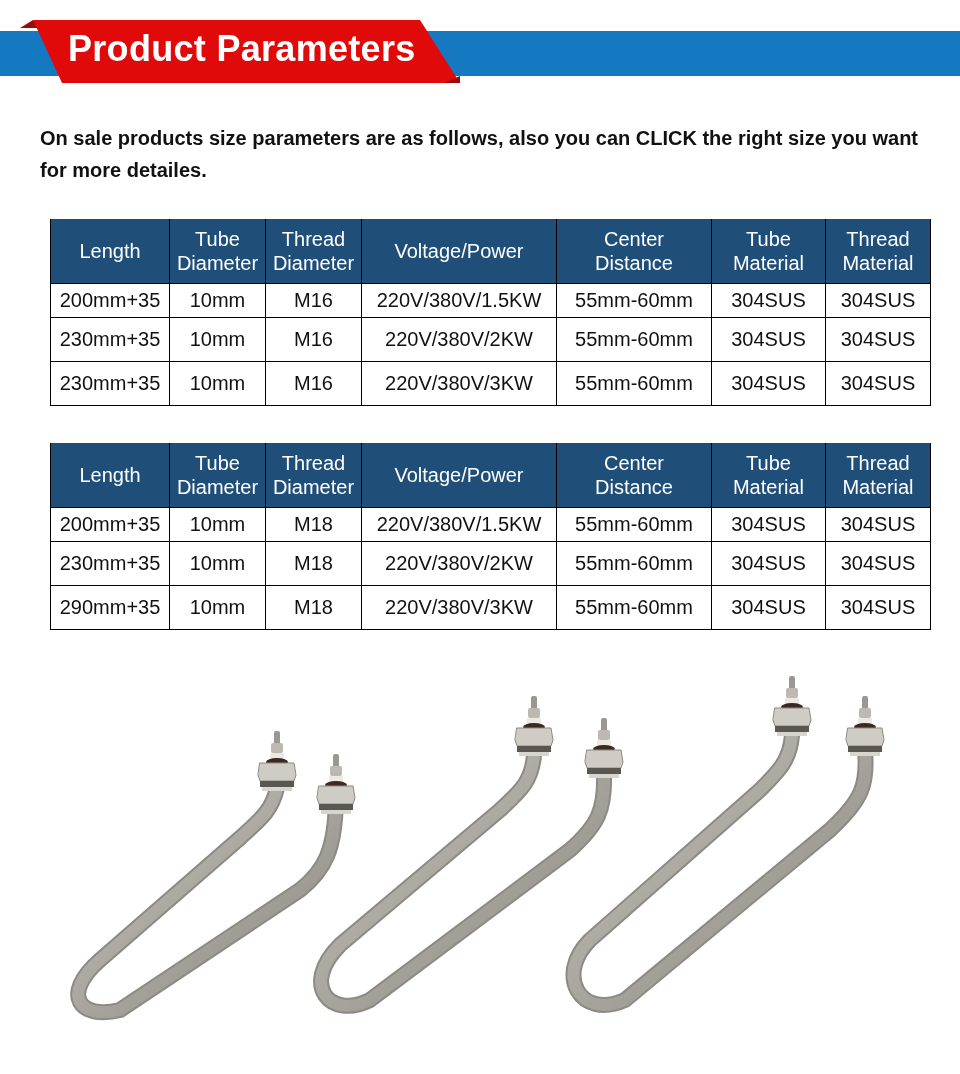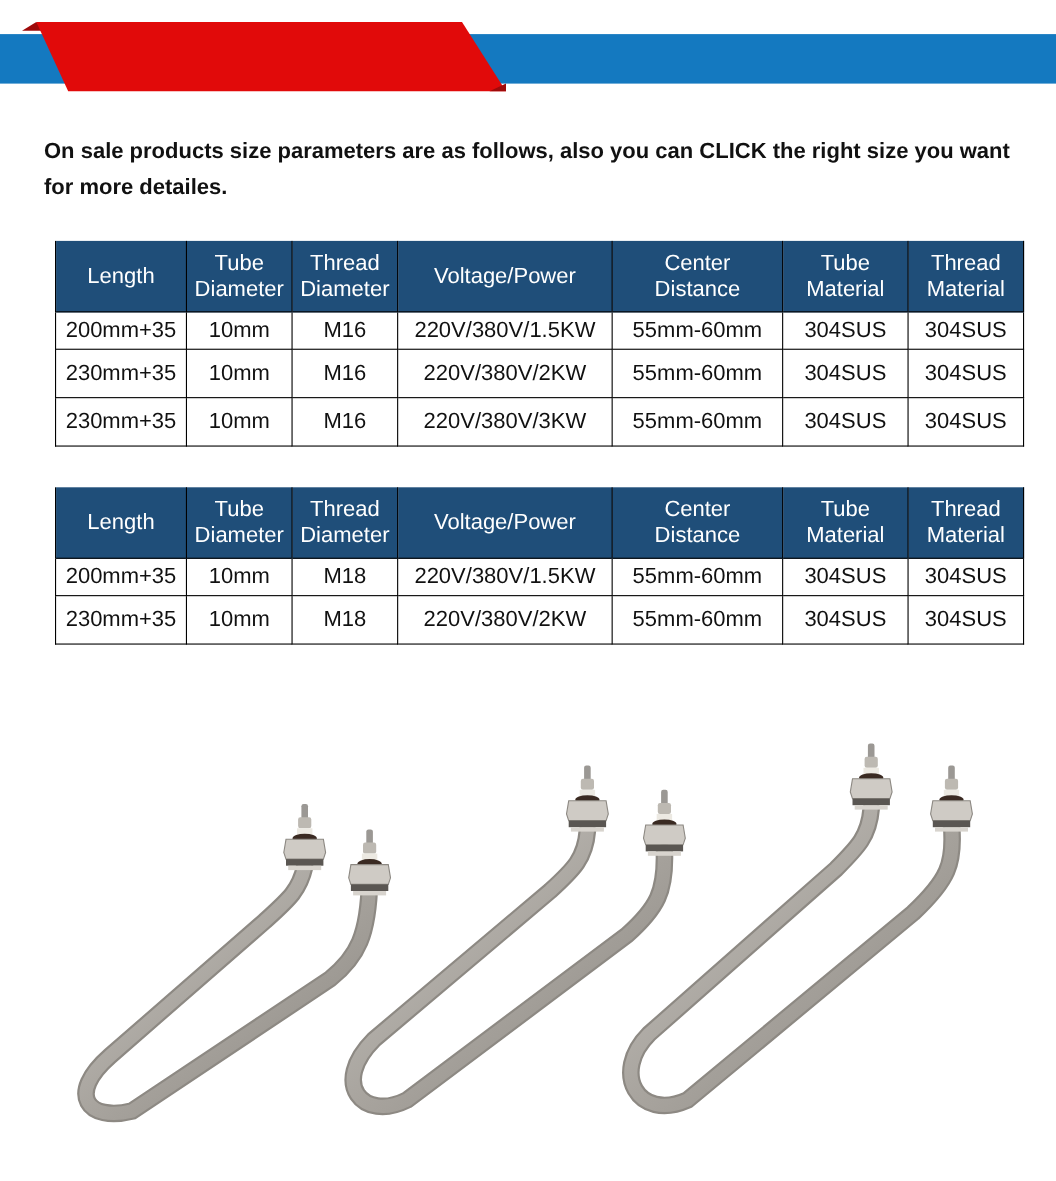--- a/index.html
+++ b/index.html
@@ -21,20 +21,21 @@
 </head>
 <body>
 
 <div class="banner">
   <div class="banner-bar"></div>
   <svg class="banner-svg" width="960" height="100">
     <polygon points="20,28 33,20 40,28" fill="#9e0a0a"></polygon>
     <polygon points="33,20 420,20 460,83 62,83" fill="#e10a0a"></polygon>
     <polygon points="445,83 460,76 460,83" fill="#9e0a0a"></polygon>
   </svg>
+  <div class="banner-title">Product Parameters</div>
 </div>
 
 <div class="intro">On sale products size parameters are as follows, also you can CLICK the right size you want for more detailes.</div>
 
 <table class="params" id="t1">
   <colgroup>
     <col style="width:119px">
       <col style="width:96px">
       <col style="width:96px">
       <col style="width:195px">
@@ -117,20 +118,29 @@
     </tr>
     <tr class="r2">
       <td>230mm+35</td>
       <td>10mm</td>
       <td>M18</td>
       <td>220V/380V/2KW</td>
       <td>55mm-60mm</td>
       <td>304SUS</td>
       <td>304SUS</td>
     </tr>
+    <tr class="r3">
+      <td>290mm+35</td>
+      <td>10mm</td>
+      <td>M18</td>
+      <td>220V/380V/3KW</td>
+      <td>55mm-60mm</td>
+      <td>304SUS</td>
+      <td>304SUS</td>
+    </tr>
   </tbody>
 </table>
 
 <svg class="photo" viewBox="0 640 960 434" width="960" height="434">
   <defs>
     <linearGradient id="tubeGrad" x1="0" y1="0" x2="1" y2="1">
       <stop offset="0" stop-color="#c9c6c1"></stop>
       <stop offset="0.5" stop-color="#a8a49e"></stop>
       <stop offset="1" stop-color="#8a8680"></stop>
     </linearGradient>

